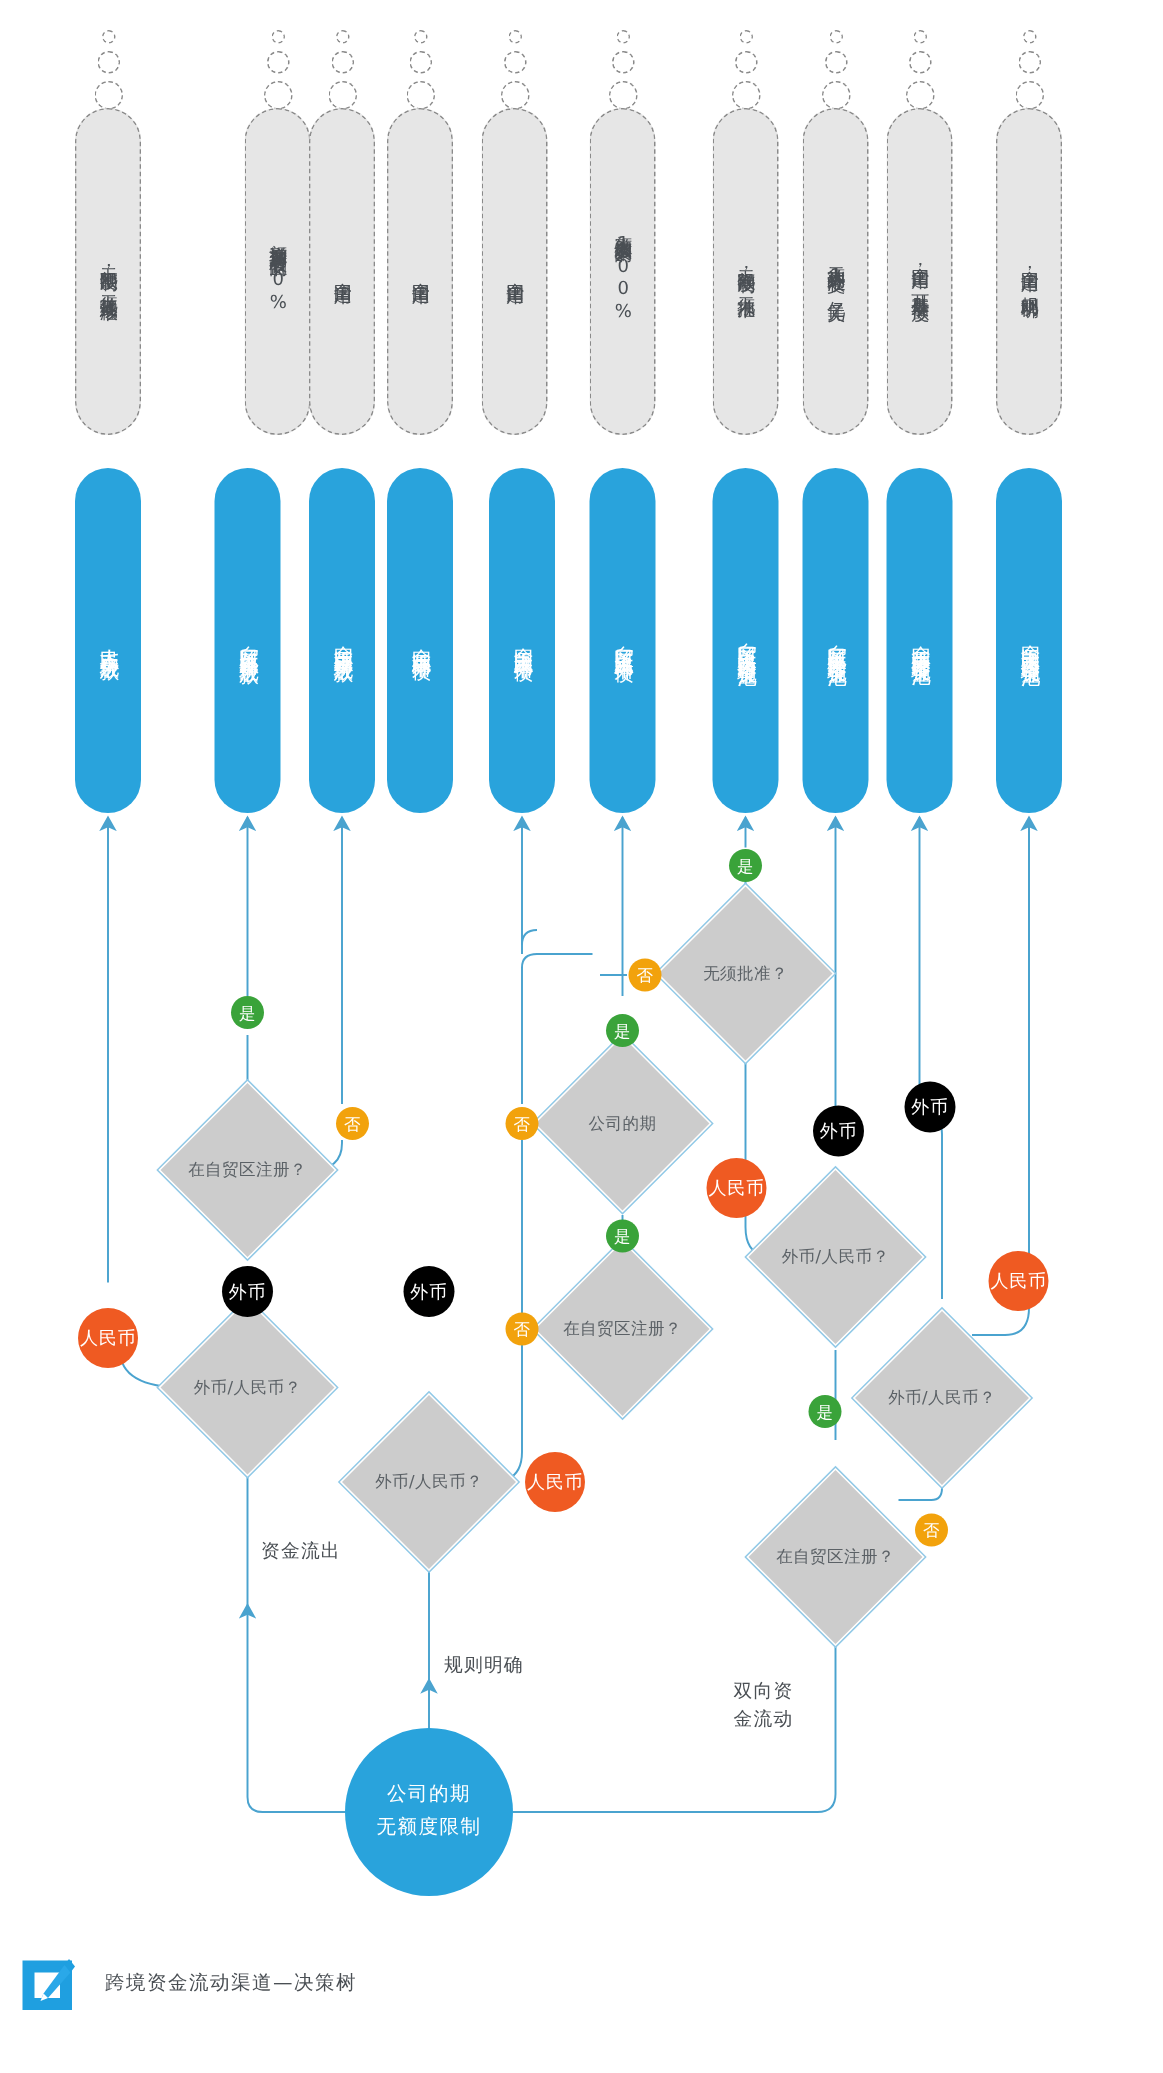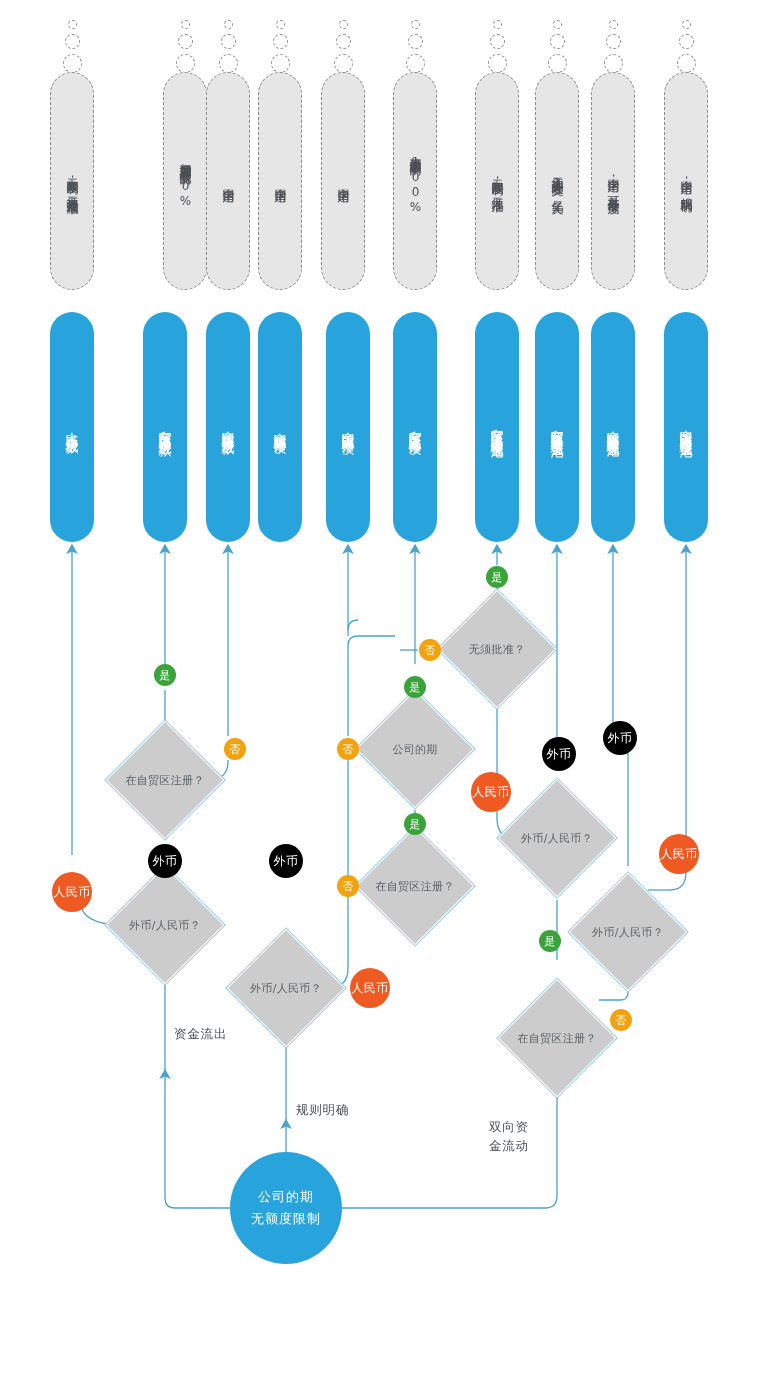--- a/index.html
+++ b/index.html
@@ -376,14 +376,34 @@
   <div class="flowlabel" style="left:174px;top:1024px;">资金流出</div>
   <div class="flowlabel" style="left:296px;top:1100px;">规则明确</div>
   <div class="flowlabel" style="left:489px;top:1117px;">双向资
 金流动</div>
 
   <div class="root" style="left:286px;top:1208px;">
     <span>公司的期</span>
     <span>无额度限制</span>
   </div>
 
+  <div class="footer">
+    <span>
+      <svg width="44" height="44" viewBox="0 0 44 44">
+        <path d="M6,10 h24 v7 h-17 v17 h-7 z M13,34 h24 v-17 h-7 v10 h-17 z" fill="#1f9fe0"></path>
+        <path d="M6,10 h30 v5 h-25 v20 h25 v5 h-30 z" fill="#1f9fe0" opacity="0"></path>
+        <rect x="5" y="9" width="32" height="32" fill="none" stroke="#1f9fe0" stroke-width="0"></rect>
+        <path d="M5,9 h33 v33 h-33 z" fill="#1f9fe0"></path>
+        <path d="M10,14 h23 v23 h-23 z" fill="#ffffff"></path>
+        <path d="M10,14 h23 v23 h-23 z" fill="#ffffff"></path>
+        <g transform="translate(0,0)">
+          <path d="M9,13 h25 v25 h-25 z" fill="#1f9fe0"></path>
+          <path d="M13,17 h17 v17 h-17 z" fill="#ffffff"></path>
+        </g>
+        <path d="M19,31 L17,36 L22,34 L37,17 L35,13 L33,12 z" fill="#2aa8e8"></path>
+        <path d="M33,12 L37,17 L40,13 L36,8 z" fill="#1f9fe0"></path>
+        <path d="M17,36 L19,31 L22,34 z" fill="#ffffff"></path>
+      </svg>
+    </span>
+    <span class="cap">跨境资金流动渠道—决策树</span>
+  </div>
 
 </div>
 
 </body></html>

